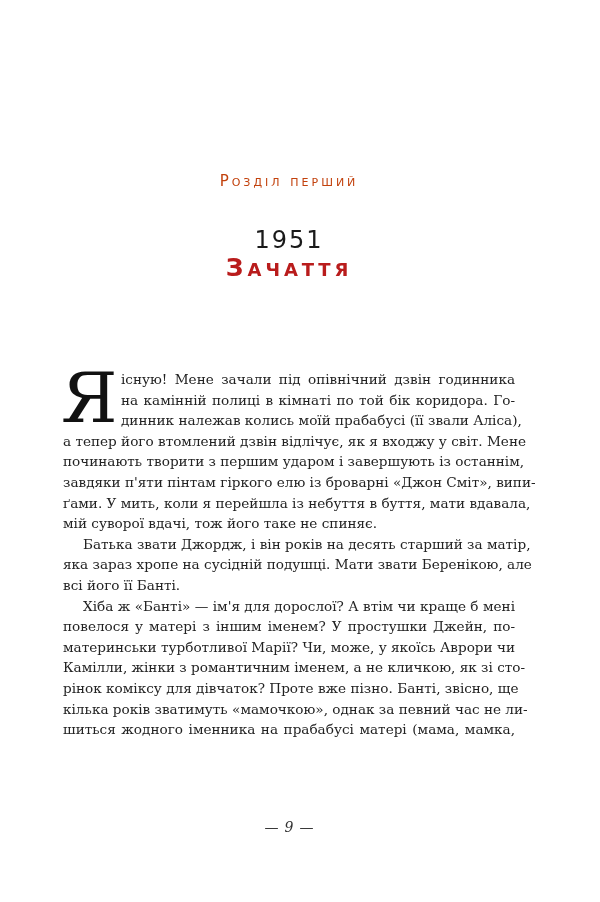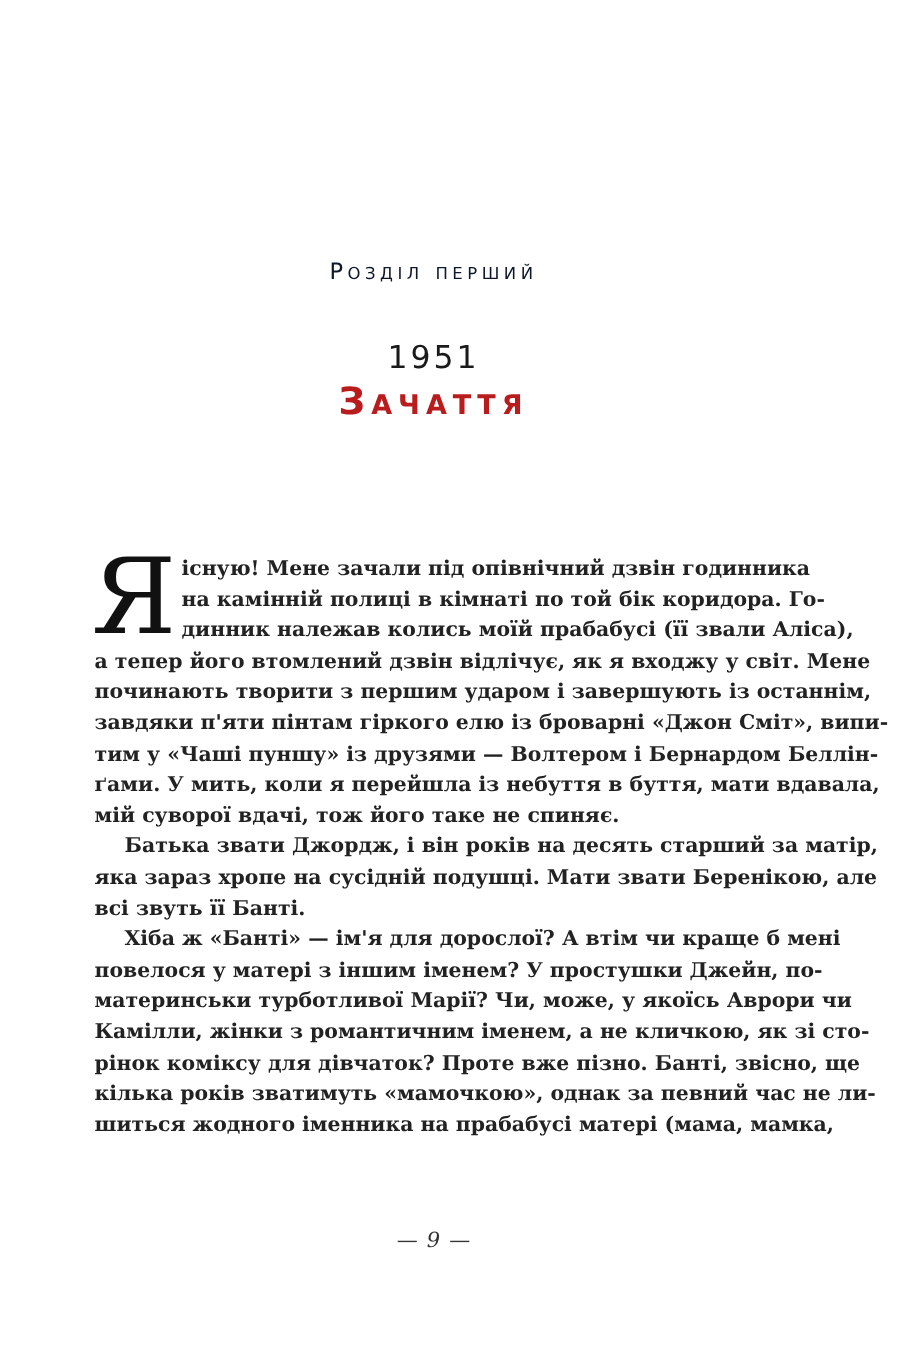--- a/index.html
+++ b/index.html
@@ -4,36 +4,36 @@
 <style>
   html, body { margin: 0; padding: 0; }
   body {
     width: 600px; height: 902px; background: #ffffff; position: relative; overflow: hidden;
     color: #1c1c1c;
   }
   .page { position: absolute; left: 0; top: 0; width: 600px; height: 902px; }
   .chapter-label {
     position: absolute; left: 0; width: 578px; top: 172px; text-align: center;
     font-family: "DejaVu Sans", sans-serif; font-size: 15px; letter-spacing: 3px;
-    color: #0f172a; font-variant: small-caps;
+    color: #c2410c; font-variant: small-caps;
   }
   .chapter-year {
     position: absolute; left: 0; width: 578px; top: 226px; text-align: center;
-    font-family: "DejaVu Sans", sans-serif; font-size: 21px; letter-spacing: 2px; color: #1a1a1a;
+    font-family: "DejaVu Sans", sans-serif; font-size: 24px; letter-spacing: 2px; color: #1a1a1a;
   }
   .chapter-title {
     position: absolute; left: 0; width: 578px; top: 253px; text-align: center;
     font-family: "DejaVu Sans", sans-serif; font-size: 25px; letter-spacing: 4px; color: #b91c1c;
     font-variant: small-caps; font-weight: bold;
   }
   .body-text {
     position: absolute; left: 63px; top: 369px; width: 452px;
     font-family: "DejaVu Serif", serif; font-size: 13.6px; line-height: 20.6px; color: #222;
   }
-  .line { display: block; white-space: nowrap; text-align: justify; text-align-last: justify; height: 20.6px; font-weight: bold; }
+  .line { display: block; white-space: nowrap; text-align: justify; text-align-last: justify; height: 20.6px; }
   .line.last { text-align-last: left; }
   .line.indent { padding-left: 20px; }
   .line.dc { padding-left: 58px; }
   .dropcap {
     position: absolute; left: -2px; top: -4px;
     font-family: "DejaVu Serif", serif; font-size: 70px; line-height: 66px; color: #111;
   }
   .page-number {
     position: absolute; left: 0; width: 578px; top: 819px; text-align: center;
     font-family: "DejaVu Serif", serif; font-size: 14px; color: #333;
@@ -49,26 +49,25 @@
   <div class="chapter-title">Зачаття</div>
 
   <div class="body-text">
     <span class="dropcap">Я</span>
     <span class="line dc">існую! Мене зачали під опівнічний дзвін годинника</span>
     <span class="line dc">на камінній полиці в кімнаті по той бік коридора. Го-</span>
     <span class="line dc">динник належав колись моїй прабабусі (її звали Аліса),</span>
     <span class="line">а тепер його втомлений дзвін відлічує, як я входжу у світ. Мене</span>
     <span class="line">починають творити з першим ударом і завершують із останнім,</span>
     <span class="line">завдяки п'яти пінтам гіркого елю із броварні «Джон Сміт», випи-</span>
-    <span class="line">тим у «Чаші пуншу» із друзями — Волтером і Бернардом Беллін-</span>
     <span class="line">ґами. У мить, коли я перейшла із небуття в буття, мати вдавала,</span>
     <span class="line last">мій суворої вдачі, тож його таке не спиняє.</span>
     <span class="line indent">Батька звати Джордж, і він років на десять старший за матір,</span>
     <span class="line">яка зараз хропе на сусідній подушці. Мати звати Беренікою, але</span>
-    <span class="line last">всі звуть її Банті.</span>
+    <span class="line last">всі його її Банті.</span>
     <span class="line indent">Хіба ж «Банті» — ім'я для дорослої? А втім чи краще б мені</span>
     <span class="line">повелося у матері з іншим іменем? У простушки Джейн, по-</span>
     <span class="line">материнськи турботливої Марії? Чи, може, у якоїсь Аврори чи</span>
     <span class="line">Камілли, жінки з романтичним іменем, а не кличкою, як зі сто-</span>
     <span class="line">рінок коміксу для дівчаток? Проте вже пізно. Банті, звісно, ще</span>
     <span class="line">кілька років зватимуть «мамочкою», однак за певний час не ли-</span>
     <span class="line">шиться жодного іменника на прабабусі матері (мама, мамка,</span>
   </div>
 
   <div class="page-number">

